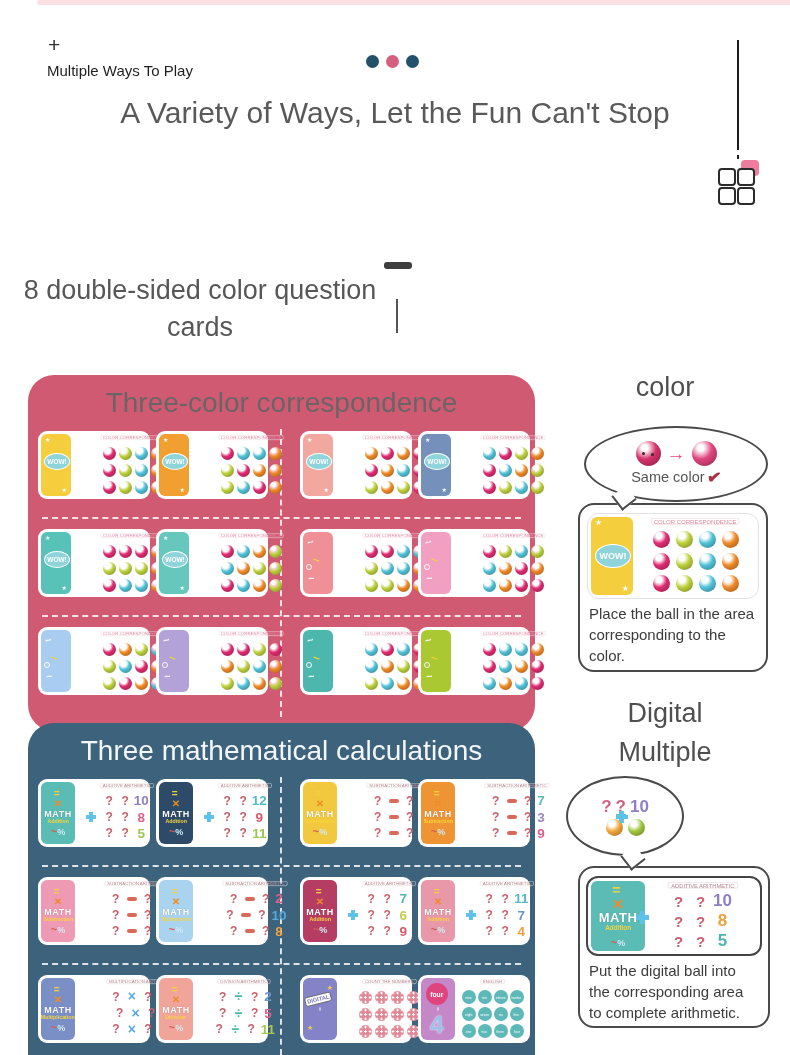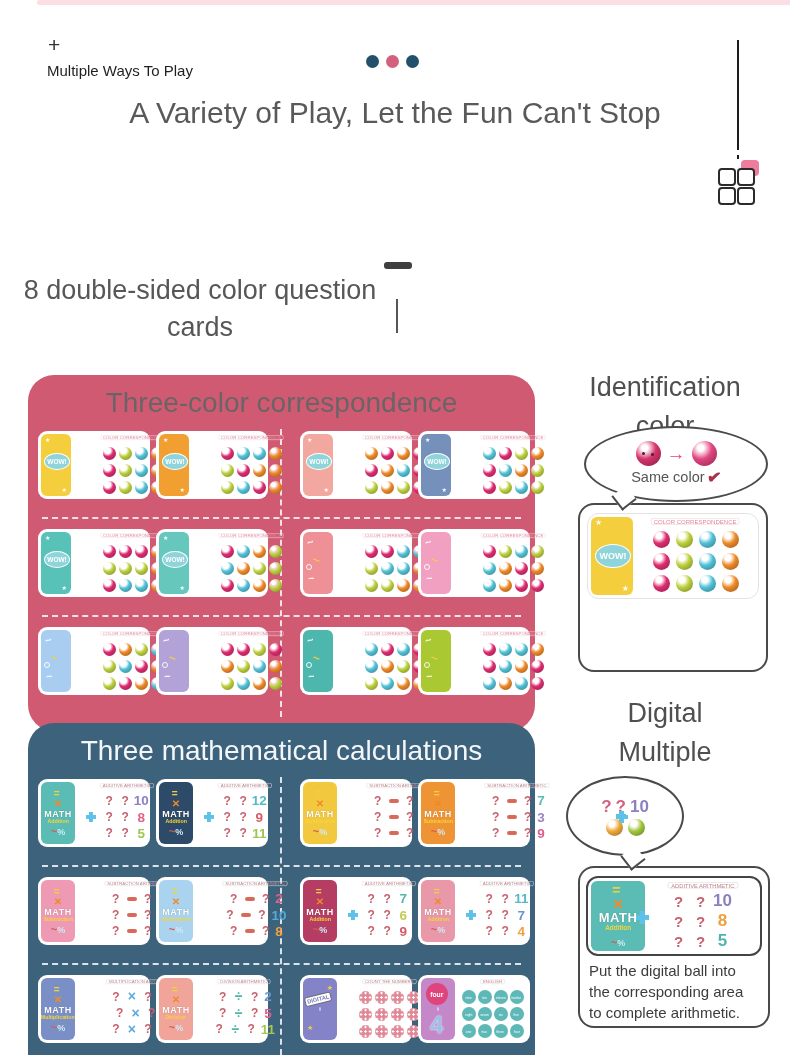--- a/index.html
+++ b/index.html
@@ -159,21 +159,21 @@
 
 <div id="page">
   <div class="topstrip" style="background: rgb(251, 223, 226);"></div>
   <div class="plus">+</div>
   <div class="tagline">Multiple Ways To Play</div>
   <div class="dots" id="dots">
     <span class="dot" style="background: rgb(35, 80, 107);"></span>
     <span class="dot" style="background: rgb(212, 96, 127);"></span>
     <span class="dot" style="background: rgb(35, 80, 107);"></span>
   </div>
-  <div class="main-title">A Variety of Play, Let the Fun Can't Stop</div>
+  <div class="main-title">A Variety of Ways, Let the Fun Can't Stop</div>
   <div class="vline"></div>
   <div class="vdot"></div>
   <span class="sqp" style="background: rgb(238, 125, 157);"></span>
   <span class="sqo o1"></span>
   <span class="sqo o2"></span>
   <span class="sqo o3"></span>
   <span class="sqo o4"></span>
 
   <div class="dash"></div>
   <div class="sub left">8 double-sided color question cards</div>
@@ -936,21 +936,20 @@
               <span class="wc" style="background: rgb(95, 184, 184);">
                 <span>four</span>
               </span>
             </div>
           </div>
         </div>
       </div>
   </section>
 
   <div class="side-title" id="ident-title">
-    <div>Identification</div>
     <div>color</div>
   </div>
   <div class="bubble" id="bubble1">
     <div class="brow">
       <span class="bball b1" id="bball1" style="background: radial-gradient(circle at 35% 28%, rgb(255, 255, 255) 0px, rgb(255, 255, 255) 2px, rgba(255, 255, 255, 0.75) 3px, rgb(214, 51, 108) 46%, rgb(141, 34, 71) 94%);">
           <i class="e1"></i>
           <i class="e2"></i>
         </span>
       <span class="barrow">→</span>
       <span class="bball b2" id="bball2" style="background: radial-gradient(circle at 35% 28%, rgb(255, 255, 255) 0px, rgb(255, 255, 255) 2px, rgba(255, 255, 255, 0.75) 3px, rgb(224, 69, 127) 46%, rgb(148, 46, 84) 94%);"></span>
@@ -983,20 +982,21 @@
               <span class="ball" style="background: radial-gradient(circle at 35% 28%, rgb(255, 255, 255) 0px, rgb(255, 255, 255) 2px, rgba(255, 255, 255, 0.75) 3px, rgb(82, 194, 216) 46%, rgb(54, 128, 143) 94%);"></span>
               <span class="ball" style="background: radial-gradient(circle at 35% 28%, rgb(255, 255, 255) 0px, rgb(255, 255, 255) 2px, rgba(255, 255, 255, 0.75) 3px, rgb(239, 138, 40) 46%, rgb(158, 91, 26) 94%);"></span>
               <span class="ball" style="background: radial-gradient(circle at 35% 28%, rgb(255, 255, 255) 0px, rgb(255, 255, 255) 2px, rgba(255, 255, 255, 0.75) 3px, rgb(224, 44, 114) 46%, rgb(148, 29, 75) 94%);"></span>
               <span class="ball" style="background: radial-gradient(circle at 35% 28%, rgb(255, 255, 255) 0px, rgb(255, 255, 255) 2px, rgba(255, 255, 255, 0.75) 3px, rgb(189, 208, 60) 46%, rgb(125, 137, 40) 94%);"></span>
               <span class="ball" style="background: radial-gradient(circle at 35% 28%, rgb(255, 255, 255) 0px, rgb(255, 255, 255) 2px, rgba(255, 255, 255, 0.75) 3px, rgb(82, 194, 216) 46%, rgb(54, 128, 143) 94%);"></span>
               <span class="ball" style="background: radial-gradient(circle at 35% 28%, rgb(255, 255, 255) 0px, rgb(255, 255, 255) 2px, rgba(255, 255, 255, 0.75) 3px, rgb(239, 138, 40) 46%, rgb(158, 91, 26) 94%);"></span>
             </div>
           </div>
         </div>
       </div>
+    <div class="caption">Place the ball in the area corresponding to the color.</div>
   </div>
 
   <div class="side-title" id="digital-title">
     <div>Digital</div>
     <div>Multiple</div>
   </div>
   <div class="bubble" id="bubble2">
     <div class="eq">
       <span class="q">?</span>
       <span class="opx plus" style="background-image: linear-gradient(rgb(94, 194, 232), rgb(94, 194, 232)), linear-gradient(rgb(94, 194, 232), rgb(94, 194, 232));"></span>

